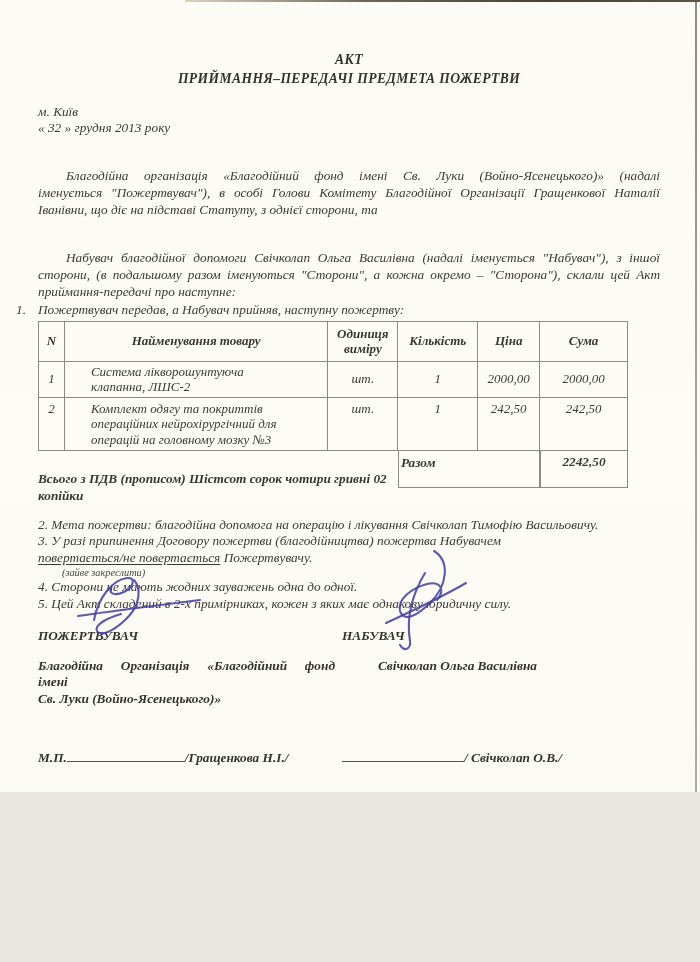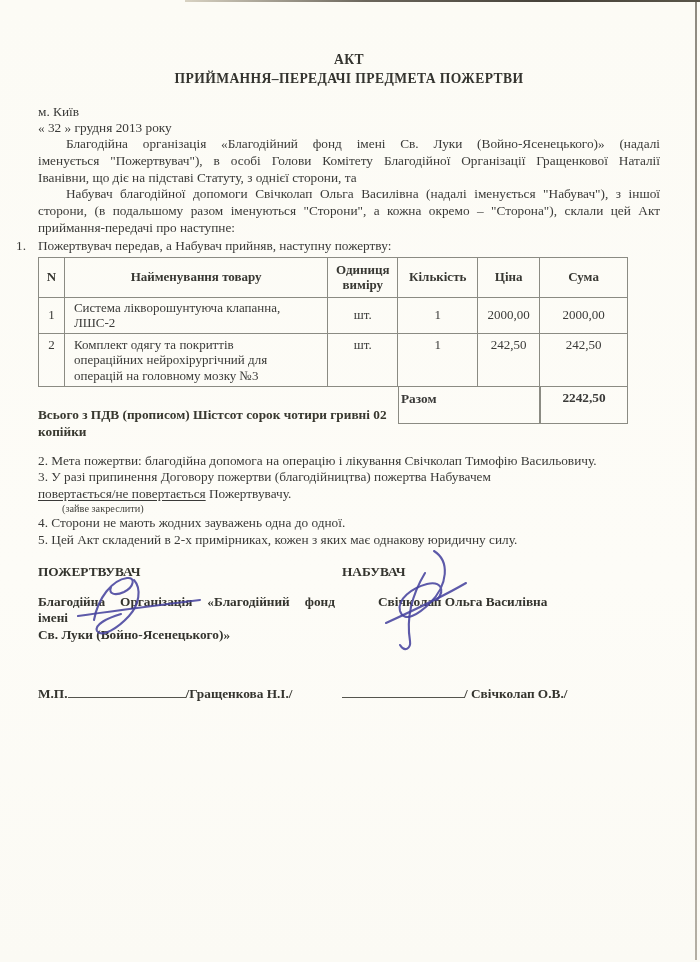--- a/index.html
+++ b/index.html
@@ -1,47 +1,48 @@
 <!DOCTYPE html>
 <html><head>
 <meta charset="utf-8">
 <style>
   * { margin:0; padding:0; box-sizing:border-box; }
   html,body { width:700px; height:962px; }
   body { font-family:"Liberation Serif", serif; background:#e9e7e0; }
   .page {
-    position:relative; width:700px; height:962px; overflow:hidden;
+    position:relative; width:700px; height:792px; overflow:hidden;
     background:linear-gradient(180deg,#fcfbf5 0%, #fdfcf7 60%, #fbfaf4 100%);
     color:#3a3a38;
+    font-style:italic;
   }
   .scan-top {
     position:absolute; top:0; left:185px; right:0; height:2px;
     background:linear-gradient(to right,#d8d2c2,#6b665c 35%,#46423a 70%,#595549);
   }
   .scan-right {
     position:absolute; top:2px; right:3px; width:2px; height:958px;
     background:linear-gradient(180deg,#8e8a80,#a7a298 40%,#b3aea3);
   }
   .content { position:absolute; left:38px; top:50px; width:622px; font-size:13.3px; }
 
   .title { text-align:center; font-weight:bold; font-size:13.6px; line-height:19px; letter-spacing:0.4px; color:#34342f;}
   .cityrow { display:flex; justify-content:space-between; margin-top:16px; line-height:16px; padding-right:72px;flex-direction:column; }
 
   .para { margin:0; }
   .pline { line-height:16.8px; }
   .jline { text-align:justify; text-align-last:justify; }
-  .indent { text-indent:28px; }
+  .indent { text-indent:28px;margin-top:32px; }
   .item1 { position:relative; line-height:16.8px; margin-top:1px; }
   .item1 .num { position:absolute; left:-22px; top:0; }
 
   table.goods { border-collapse:collapse; width:590px; margin-top:2px; font-size:13px; }
   table.goods th, table.goods td { border:1px solid #8b8b83; padding:2px 4px; vertical-align:middle; }
   table.goods th { font-weight:bold; text-align:center; line-height:15.5px; padding:4px 2px; color:#383833; }
   table.goods td.c { text-align:center; }
-  table.goods td.name { padding-left:9px; padding-right:28px; line-height:15.6px; }
+  table.goods td.name { padding-left:26px; padding-right:28px; line-height:15.6px; }
   table.goods tr.r2 td { vertical-align:top; padding-top:3px; }
 
   .totals { display:flex; width:590px; margin-top:0; }
   .totals .label { width:360px; font-weight:bold; line-height:17px; padding-top:19px; padding-right:6px; color:#38382f; }
   .totals .box { border:1px solid #8b8b83; margin-top:-1px; height:38px; font-weight:bold; }
   .totals .word { width:142px; padding:4px 0 0 2px; }
   .totals .value { width:88px; text-align:center; padding-top:3px; }
 
   .clauses { margin-top:13px; line-height:16.6px; }
   .uline { text-decoration:underline; text-underline-offset:2px; }

